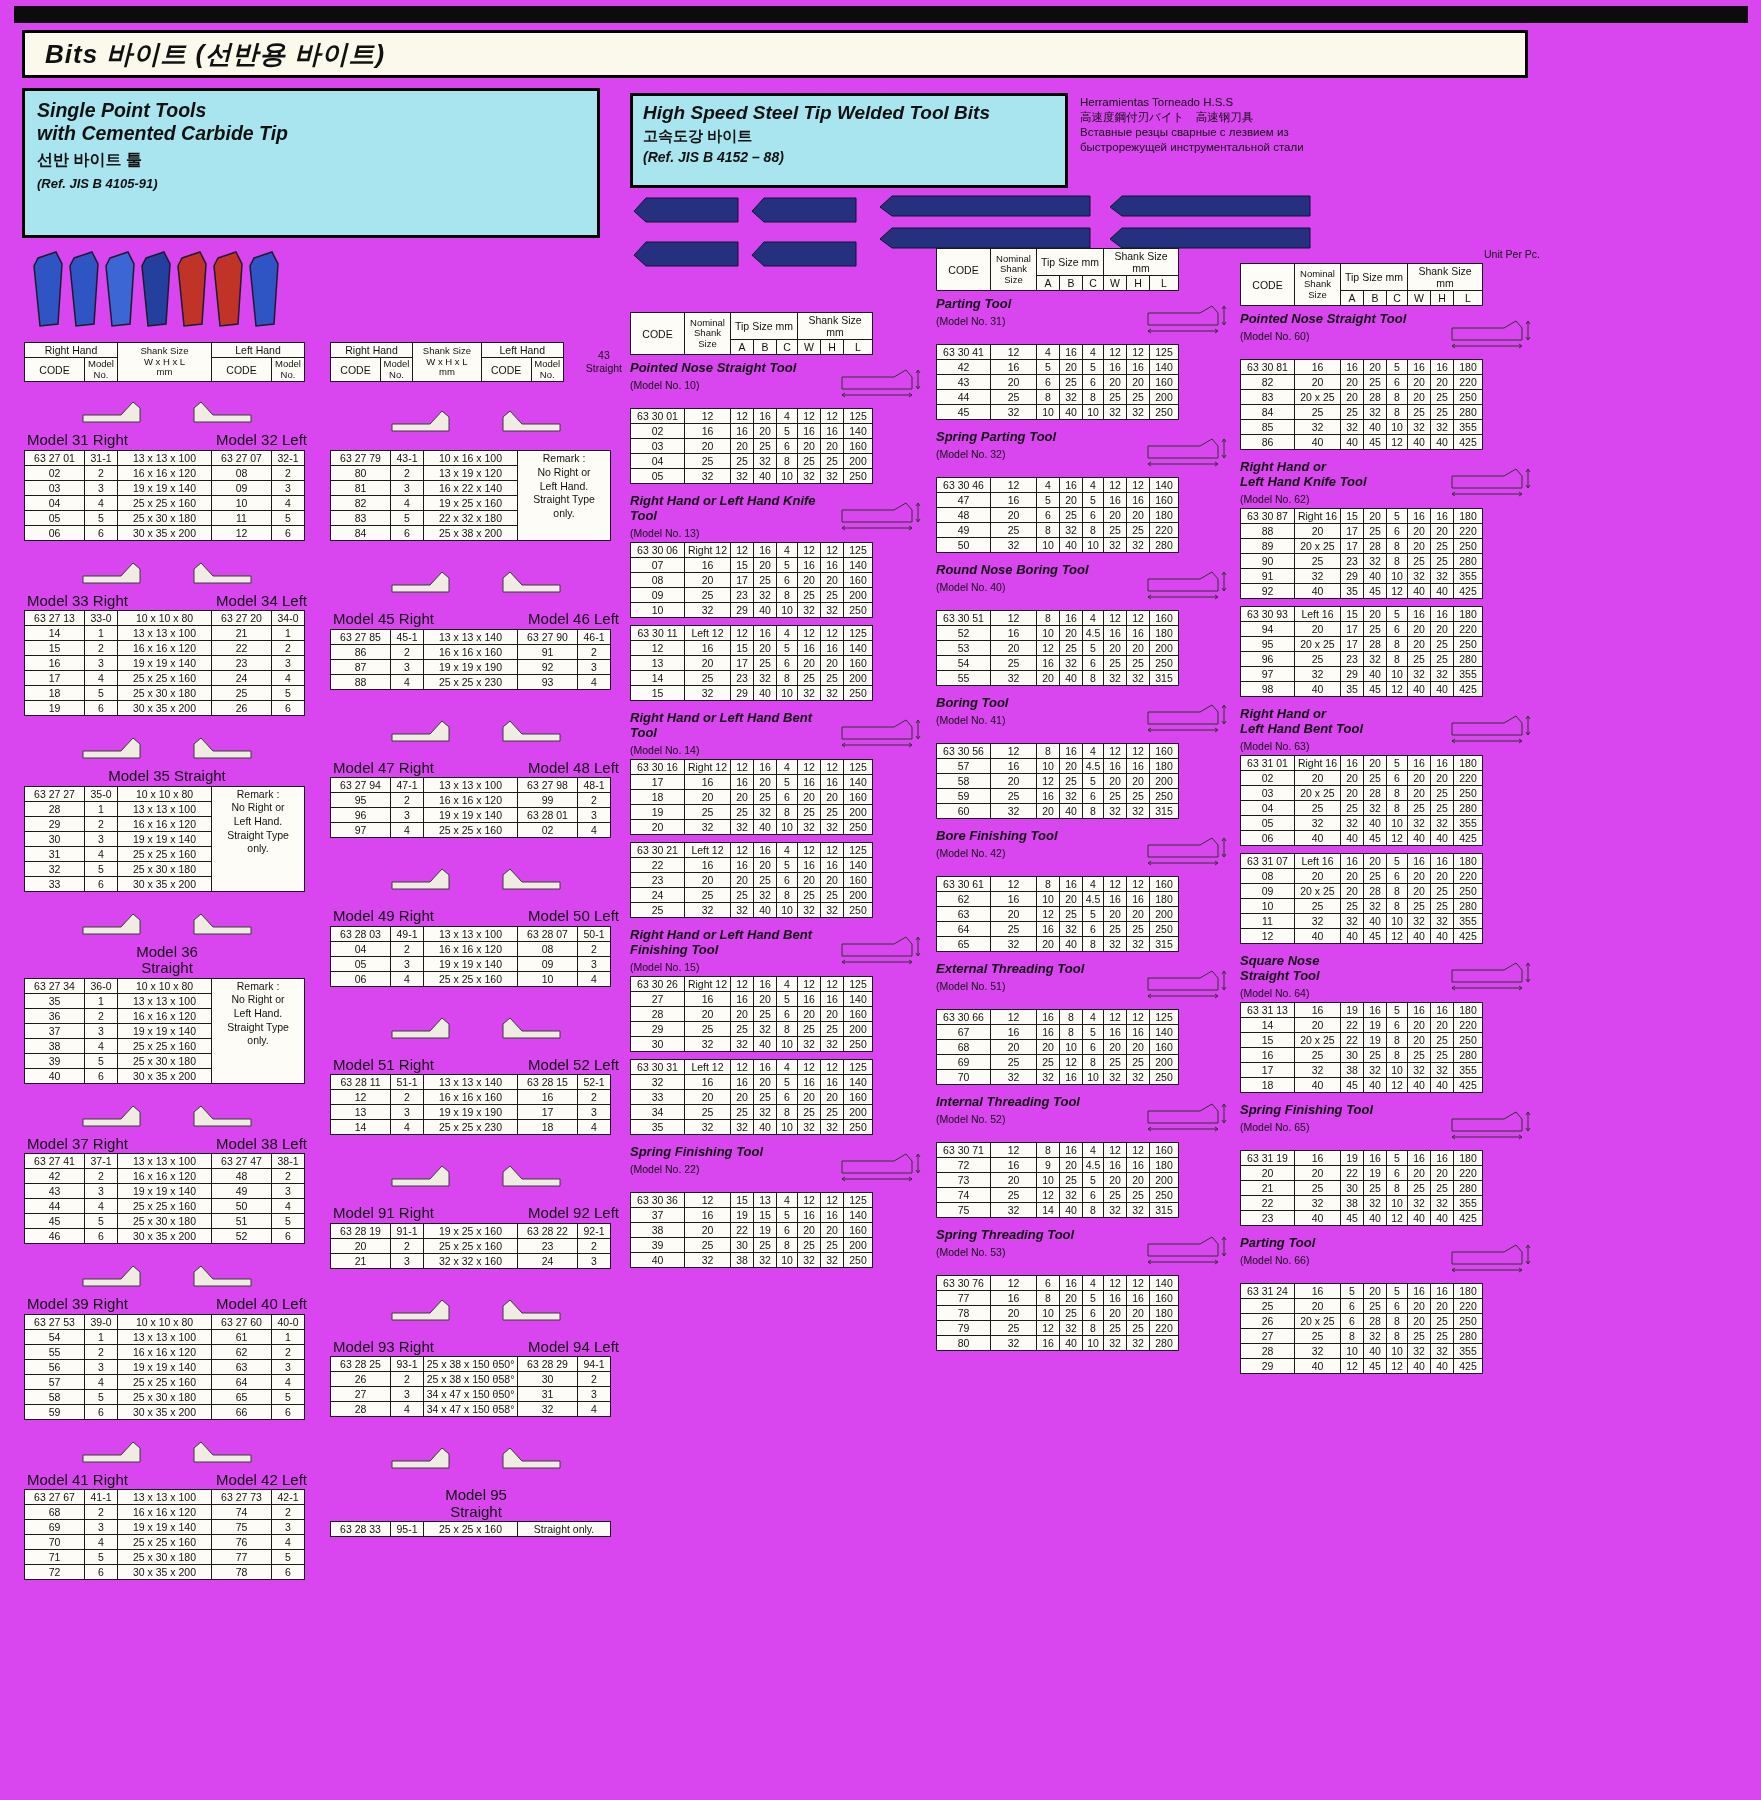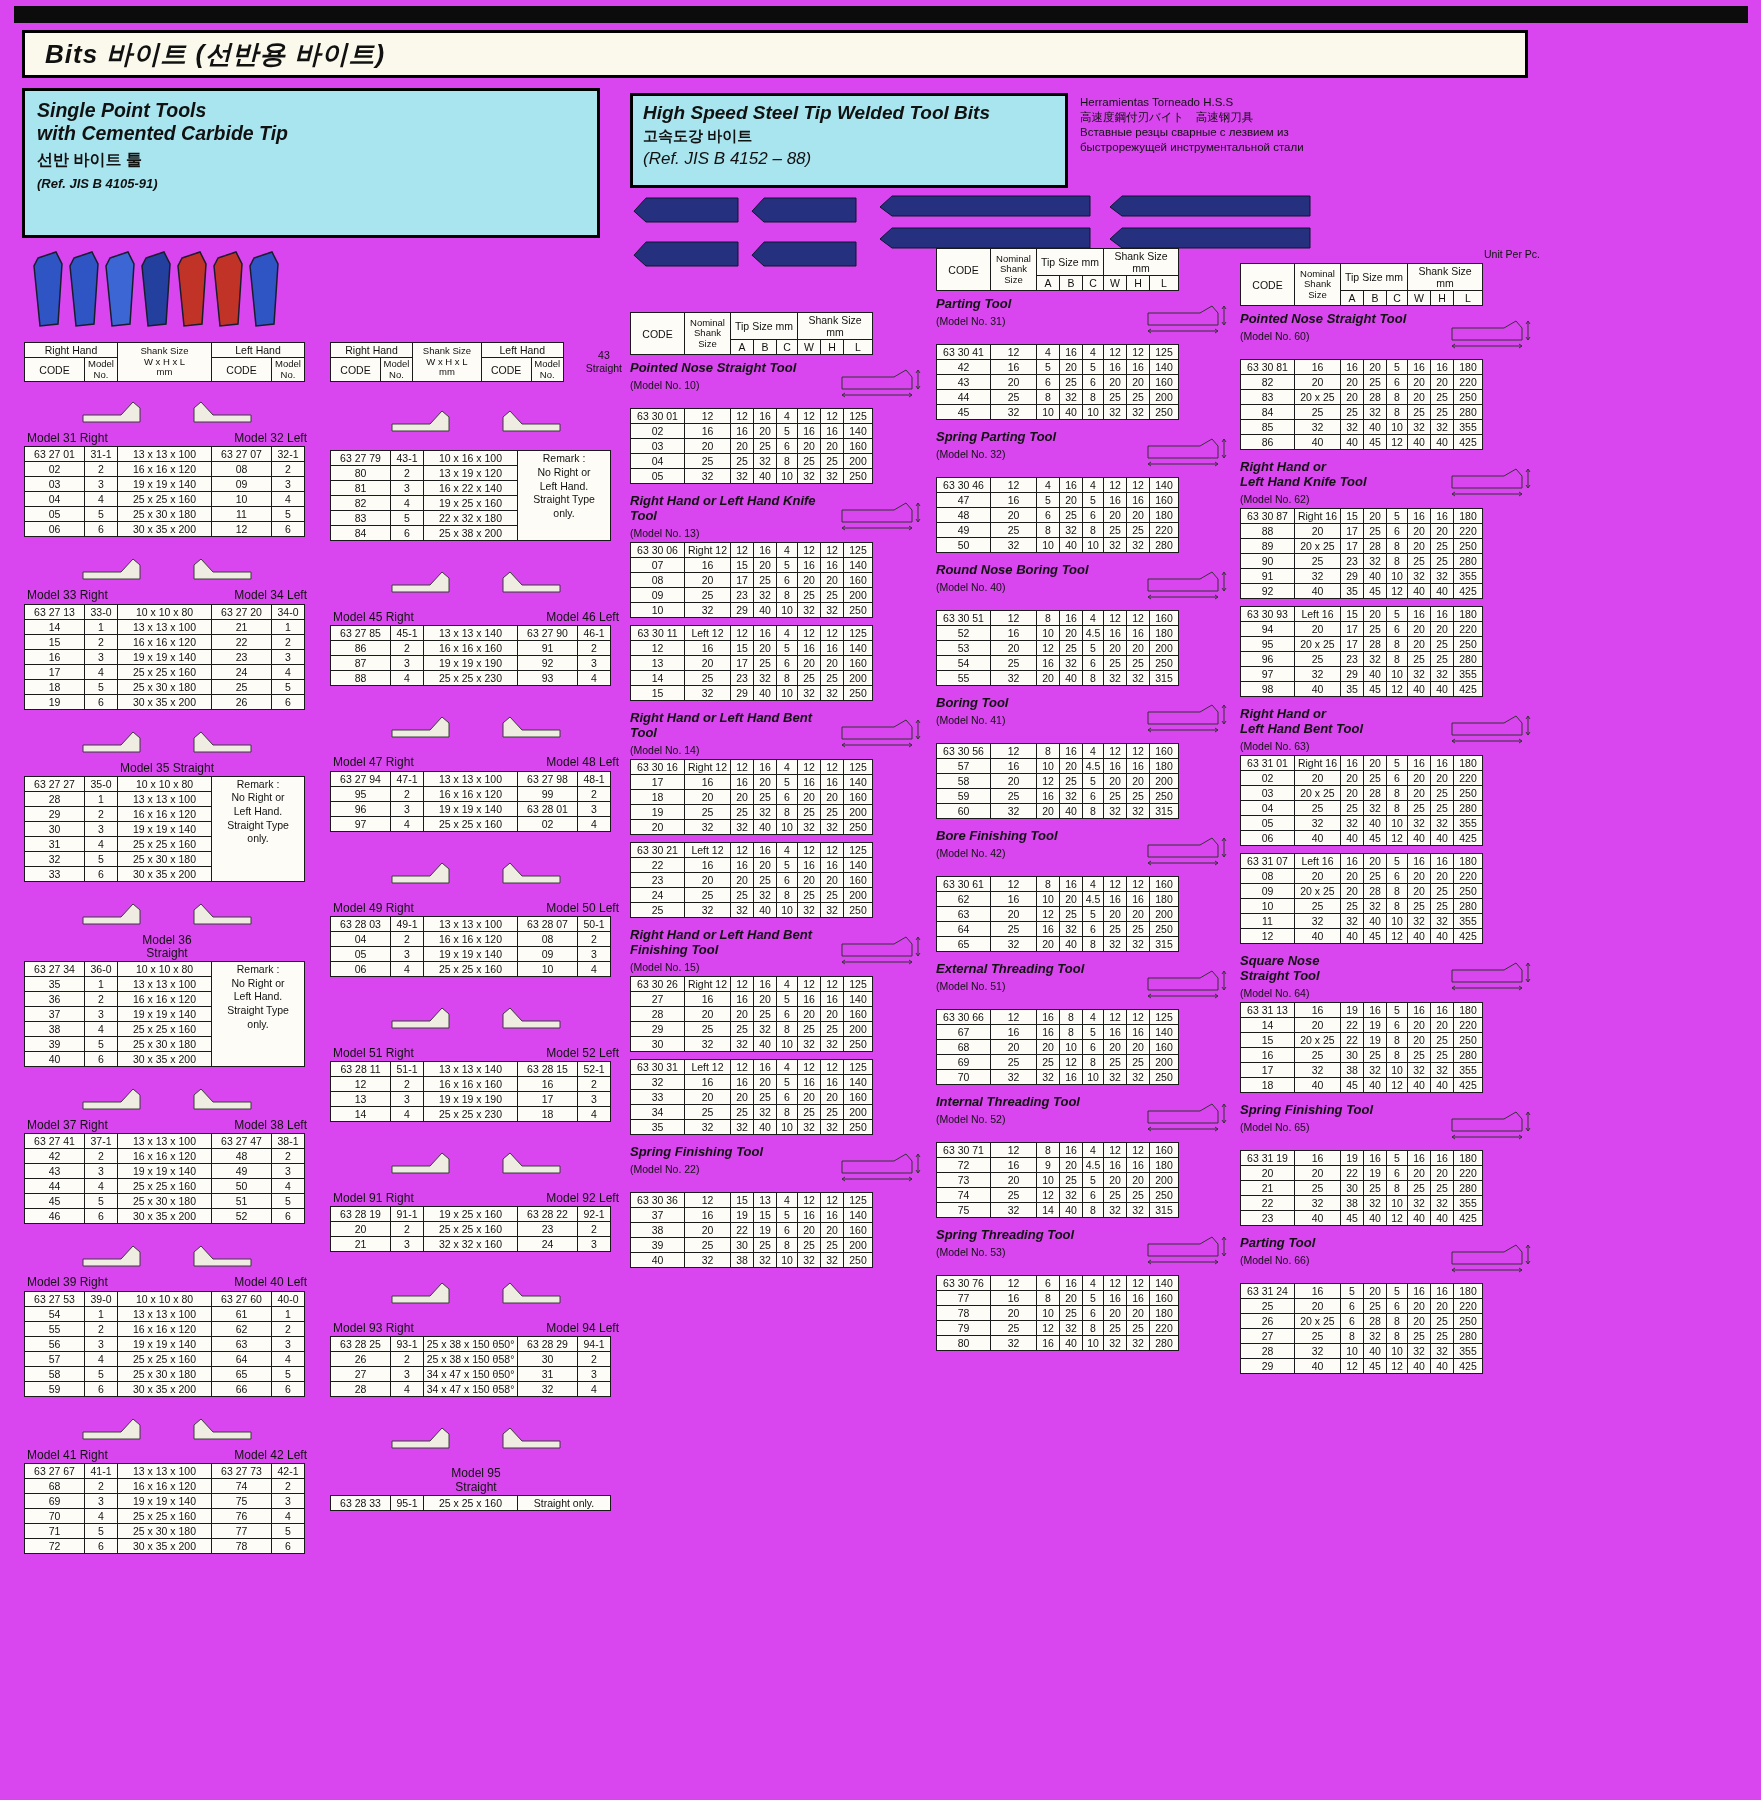--- a/index.html
+++ b/index.html
@@ -12,42 +12,42 @@
   #title-box span{font-size:26px;font-weight:bold;font-style:italic;letter-spacing:1px}
   #left-hdr{left:22px;top:88px;width:578px;height:150px;border:3px solid #000;background:#a9e5ef;display:flex}
   .lh-left{width:292px;padding:8px 6px 0 12px}
   .lh-title{font-size:19.5px;font-weight:bold;font-style:italic;white-space:pre-line;line-height:1.18}
   .lh-kr{font-size:16px;font-weight:bold;margin-top:5px}
   .lh-ref{font-size:13px;font-weight:bold;font-style:italic;margin-top:5px}
   .lh-right{flex:1;padding:7px 6px;font-size:11.5px;line-height:1.32;white-space:pre-line;background:#c2ecf3}
   #right-hdr-box{left:630px;top:93px;width:438px;height:95px;border:3px solid #000;background:#a9e5ef;padding:6px 10px}
   .rh-title{font-size:19px;font-weight:bold;font-style:italic}
   .rh-kr{font-size:15px;font-weight:bold;margin-top:3px}
-  .rh-ref{font-size:17px;font-weight:normal;font-style:italic;margin-top:3px}
+  .rh-ref{font-size:14px;font-weight:bold;font-style:italic;margin-top:3px}
   #right-hdr-ml{left:1080px;top:95px;width:470px;font-size:11.5px;line-height:1.3;white-space:pre-line}
   #left-photos{left:28px;top:244px}
   #right-photos{left:630px;top:190px}
   #col1{left:24px;top:342px;width:286px}
   #col2{left:330px;top:342px;width:292px}
   #col3{left:630px;top:312px;width:300px}
   #col4{left:936px;top:248px;width:300px}
   #col5{left:1240px;top:248px;width:300px}
   table.cat{border-collapse:collapse;table-layout:fixed;background:#fdfcf6}
   table.cat td{border:1px solid #1a1a1a;font-size:10.5px;text-align:center;padding:1px 2px;height:15px;overflow:hidden}
   .rtab td{font-size:10px}
   .lhdr td,.rhdr td{font-size:10px;height:14px}
   .sm{font-size:9.5px !important;white-space:pre-line;line-height:1.12}
   td.remark{font-size:9.5px;text-align:left;vertical-align:top;white-space:pre-line;line-height:1.3;padding:2px 4px}
   td.tailcell{font-size:10px;text-align:left;padding-left:4px}
   .lhdrwrap{display:flex;align-items:center;margin-bottom:10px}
   .note43{font-size:10.5px;white-space:pre-line;text-align:center;margin-left:22px;line-height:1.25}
   .lblock{margin-bottom:12px}
   .sketch{height:40px;display:flex;justify-content:center;align-items:center}
   #col2 .sketch{height:58px}
-  .lcap{display:flex;justify-content:space-between;font-size:12px;padding:0 3px 1px;white-space:pre-line;line-height:1.1}
+  .lcap{display:flex;justify-content:space-between;font-size:15px;padding:0 3px 1px;white-space:pre-line;line-height:1.1}
   .lcap.center{justify-content:center;text-align:center}
   .rblock{margin-bottom:10px}
   .rhead{display:flex;gap:4px;margin:6px 0 3px;align-items:flex-start}
   .htxt{flex:1}
   .diag{width:94px;flex:none}
   .rtitle{font-weight:bold;font-style:italic;font-size:13px;line-height:1.15;white-space:pre-line}
   .rmodel{font-size:10.5px;margin-top:3px}
   .rgap{height:7px}
   #unit-note{text-align:right;font-size:10.5px;margin-bottom:3px}
 </style>

